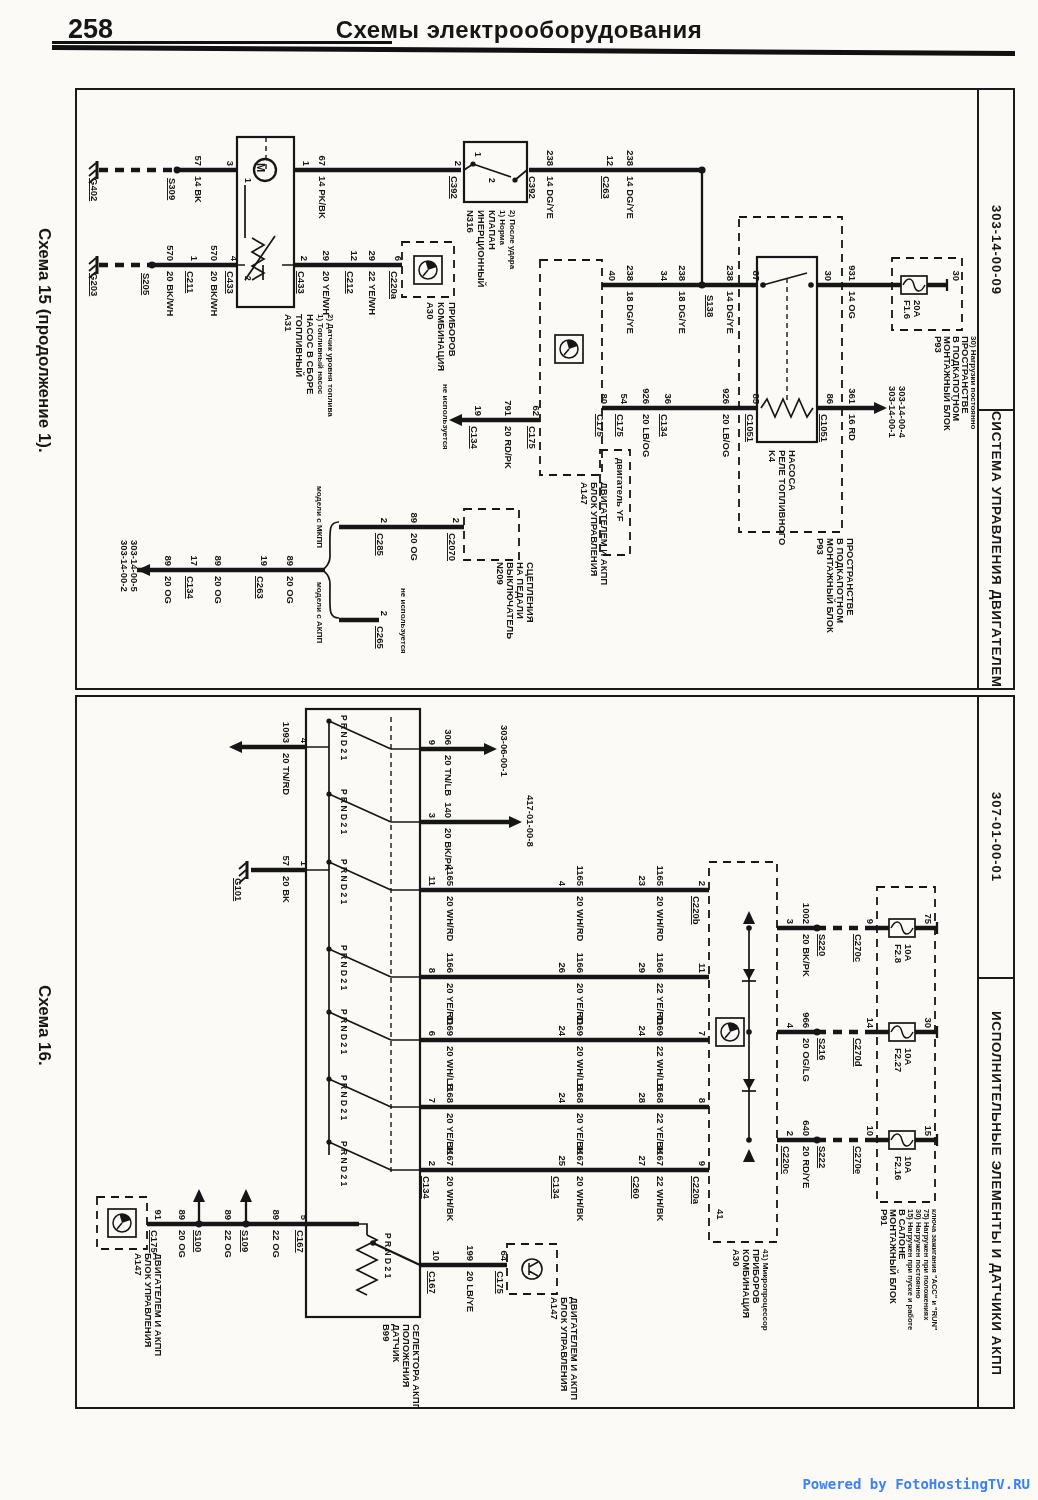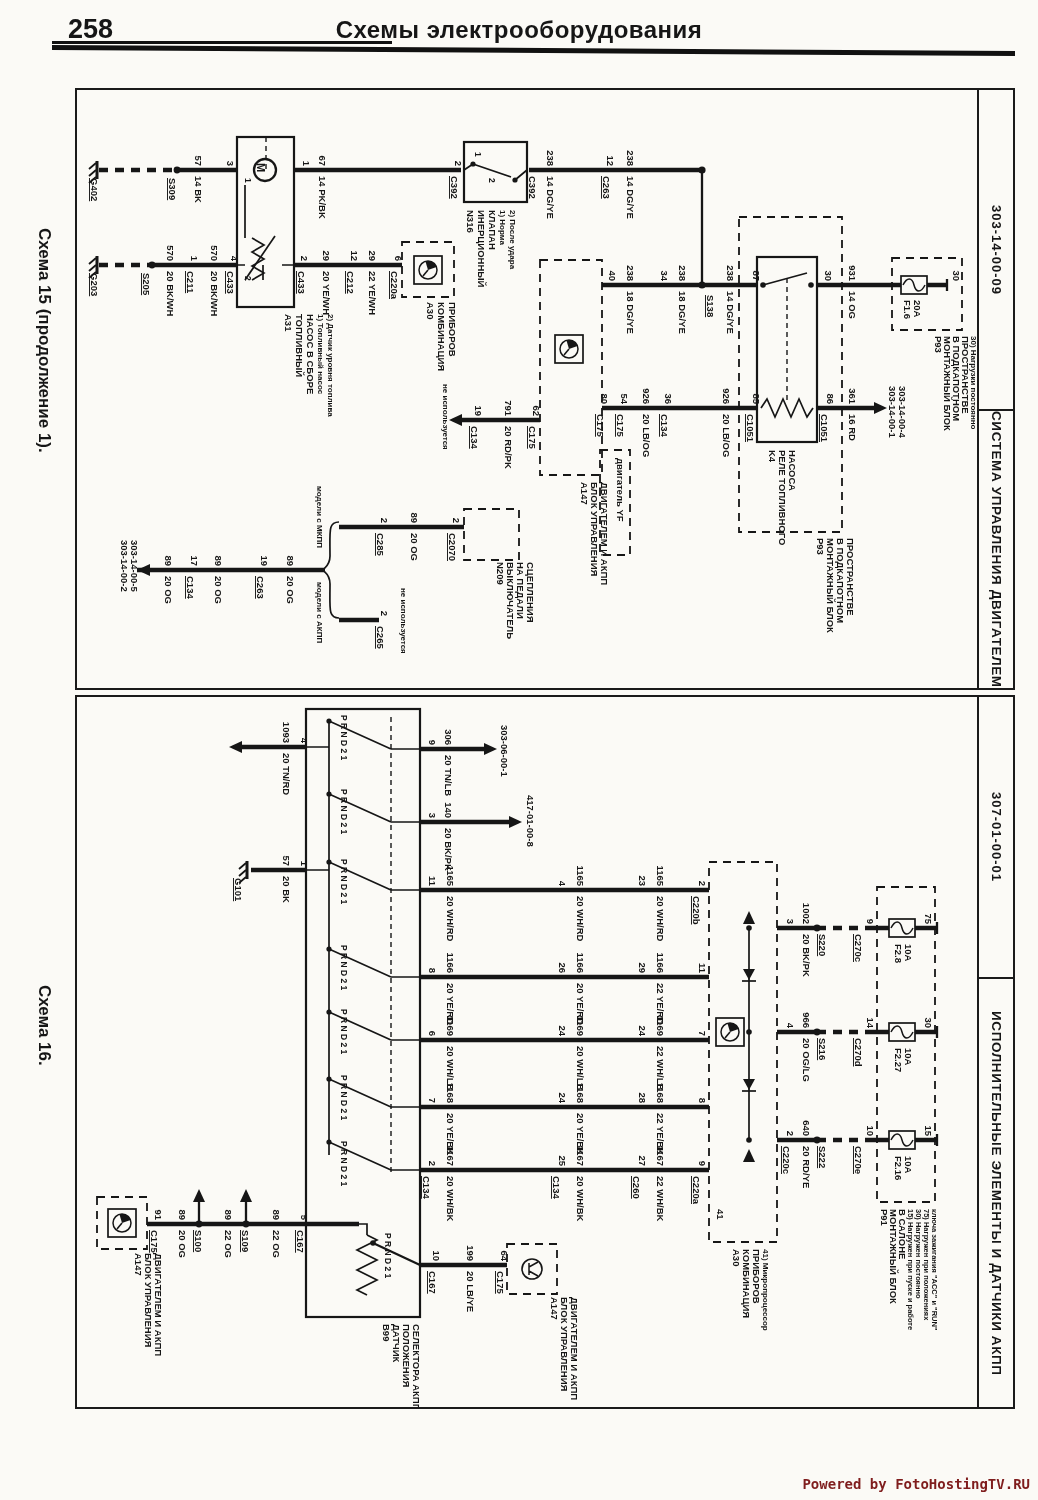--- a/index.html
+++ b/index.html
@@ -16,21 +16,21 @@
   .strip{position:absolute;right:0;top:0;bottom:0;width:34px;border-left:2px solid #1a1a1a;
          display:flex;flex-direction:column;}
   .cell{display:flex;align-items:center;justify-content:center;}
   .cell span{writing-mode:vertical-rl;text-orientation:mixed;white-space:nowrap;font-weight:bold;}
   .cell.code{border-bottom:2px solid #1a1a1a;}
   .cell.code span{font-size:13px;letter-spacing:1px;}
   .cell.title span{font-size:13.5px;letter-spacing:.6px;}
   .scheme-lab{position:absolute;left:34px;writing-mode:vertical-rl;text-orientation:mixed;
               font-size:17px;font-weight:bold;white-space:nowrap;}
   .watermark{position:absolute;right:8px;bottom:8px;font-family:"DejaVu Sans Mono",monospace;
-             font-size:14px;font-weight:bold;color:#7f1d1d;}
+             font-size:14px;font-weight:bold;color:#3b82f6;}
   
   .w{stroke:#161616;stroke-width:4.5;fill:none;}
   .wd{stroke:#161616;stroke-width:4.5;fill:none;stroke-dasharray:9 7;}
   .t{stroke:#161616;stroke-width:1.7;fill:none;}
   .t2{stroke:#161616;stroke-width:2.3;fill:none;}
   .bx{stroke:#161616;stroke-width:2.2;fill:none;}
   .dbx{stroke:#161616;stroke-width:1.8;fill:none;stroke-dasharray:8 6;}
   .dthin{stroke:#161616;stroke-width:1.4;fill:none;stroke-dasharray:5 4;}
   .fil{fill:#161616;stroke:none;}
   text{font-family:"Liberation Sans",sans-serif;font-weight:bold;fill:#161616;}

